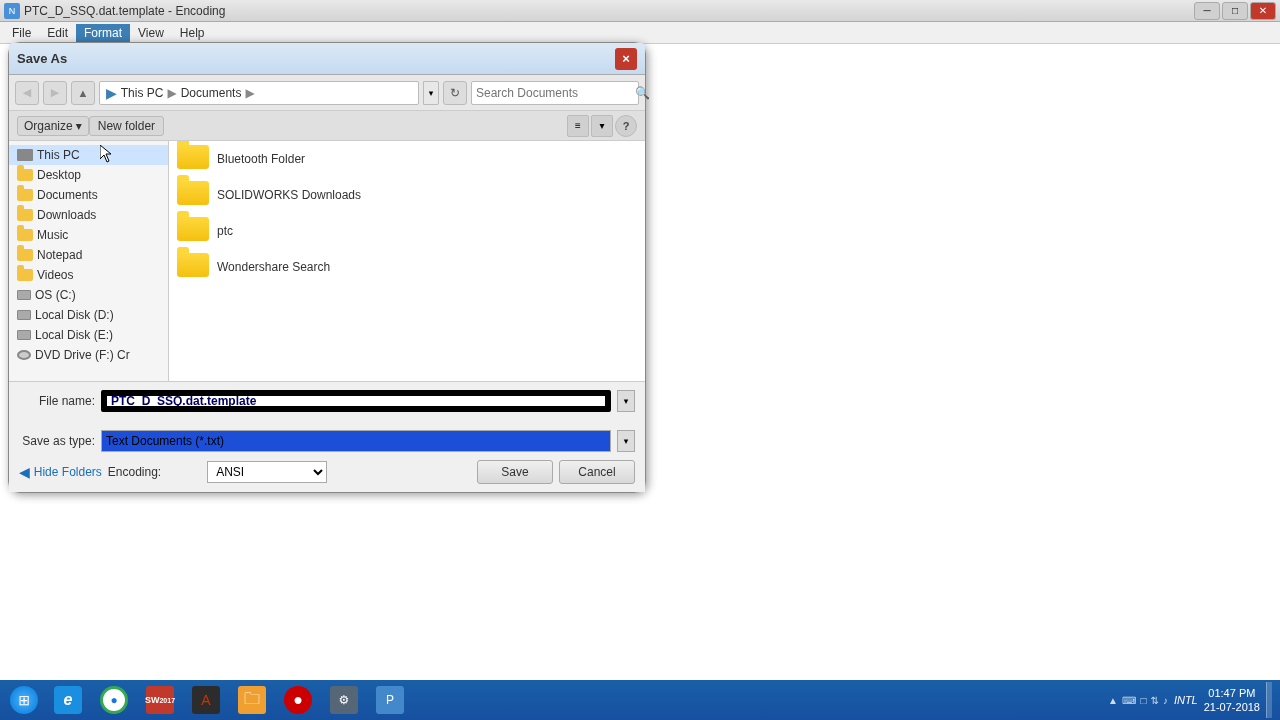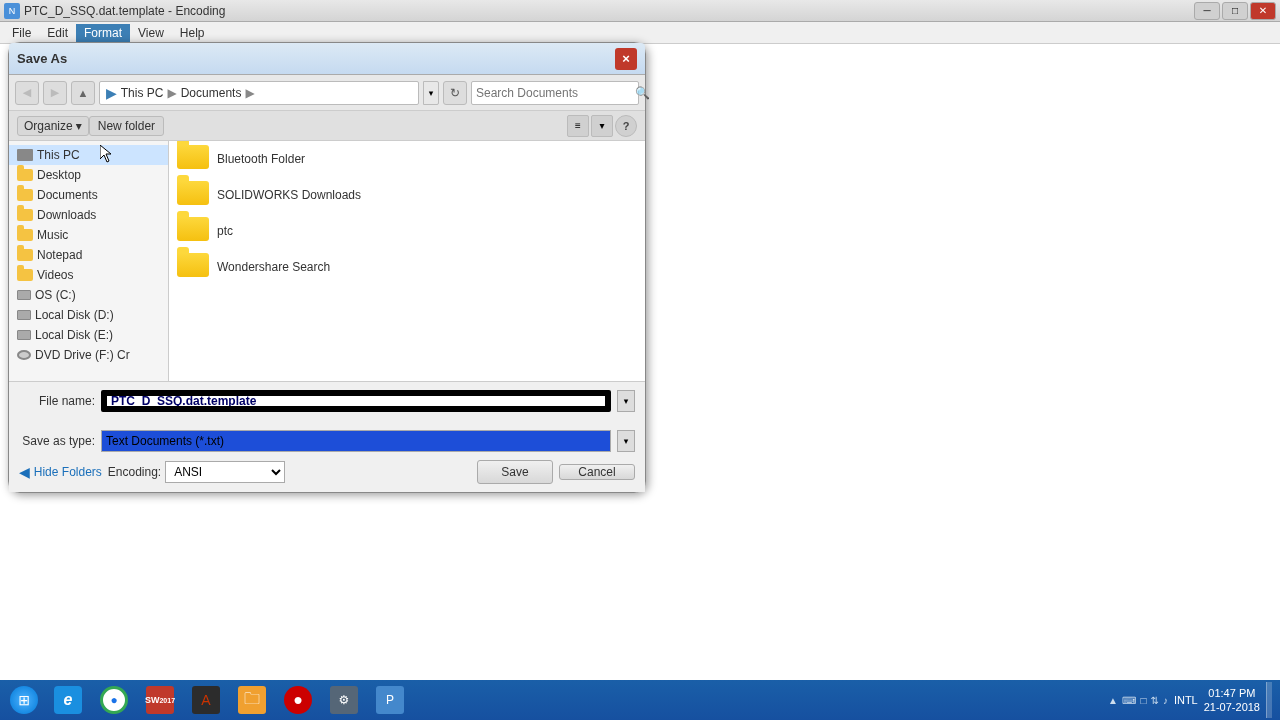--- a/index.html
+++ b/index.html
@@ -411,32 +411,33 @@
       font-size: 12px;
       color: #333;
     }
     .encoding-select {
       width: 120px;
       height: 22px;
       border: 1px solid #aaa;
       background: white;
       font-size: 12px;
       padding: 0 4px;
+      margin-left: 42px;
     }
     .save-btn {
       width: 76px; height: 24px;
       background: linear-gradient(to bottom, #f0f0f0, #d8d8d8);
       border: 1px solid #aaa;
       border-radius: 3px;
       font-size: 12px;
       cursor: pointer;
       color: #333;
     }
     .cancel-btn {
-      width: 76px; height: 16px;
+      width: 76px; height: 24px;
       background: linear-gradient(to bottom, #f0f0f0, #d8d8d8);
       border: 1px solid #aaa;
       border-radius: 3px;
       font-size: 12px;
       cursor: pointer;
       color: #333;
     }
     .hide-folders-btn {
       display: flex;
       align-items: center;
@@ -526,20 +527,21 @@
     .clock-area {
       text-align: center;
       color: white;
       font-size: 11px;
       line-height: 1.3;
     }
     .lang-area {
       color: white;
       font-size: 11px;
       text-align: center;
+      font-style: italic;
     }
     .show-desktop {
       width: 6px; height: 36px;
       background: rgba(255,255,255,0.2);
       border-left: 1px solid rgba(255,255,255,0.3);
       cursor: pointer;
     }
   </style>
 </head>
 <body>

